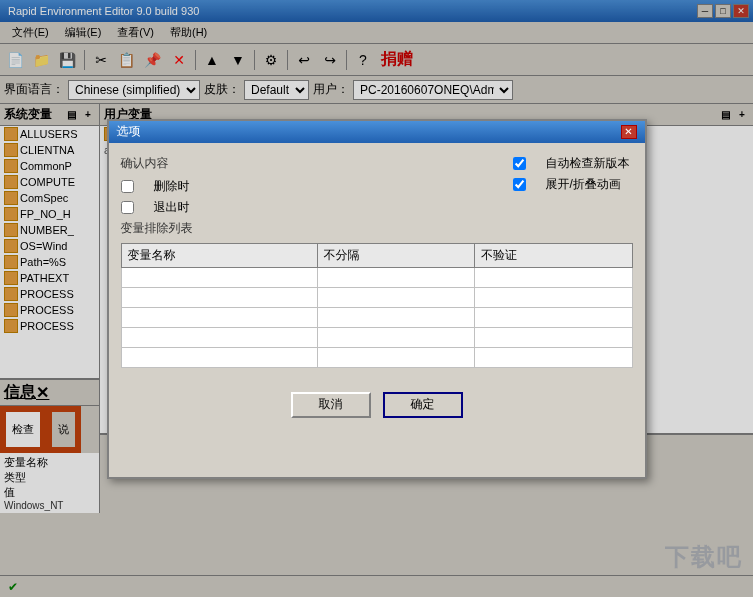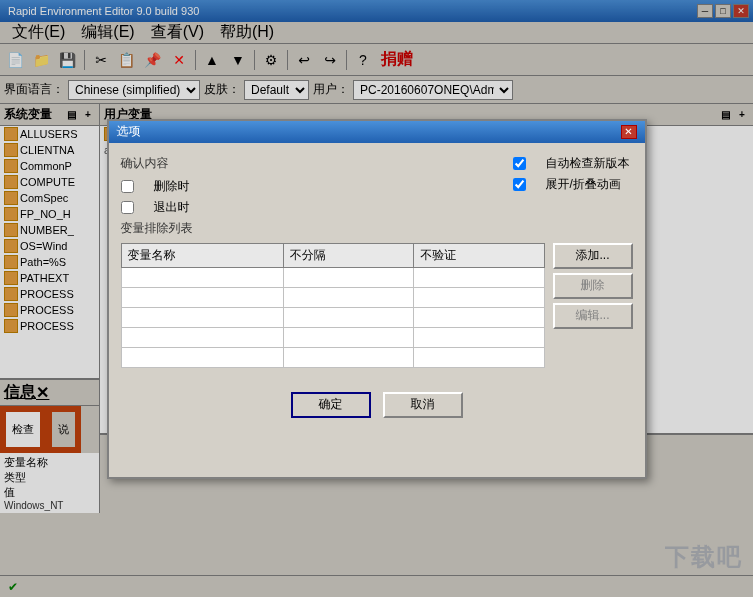--- a/index.html
+++ b/index.html
@@ -50,21 +50,21 @@
       background: #d4d0c8;
       height: 22px;
       display: flex;
       align-items: center;
       padding: 0 4px;
       border-bottom: 1px solid #808080;
     }
     .menu-item {
       padding: 2px 8px;
       cursor: pointer;
-      font-size: 16px;
+      font-size: 11px;
     }
 
     
     .toolbar {
       background: #d4d0c8;
       height: 32px;
       display: flex;
       align-items: center;
       padding: 2px 4px;
       border-bottom: 1px solid #808080;
@@ -610,30 +610,25 @@
                   </tr>
                   <tr>
                     <td>&nbsp;</td>
                     <td>&nbsp;</td>
                     <td>&nbsp;</td>
                   </tr>
                 </tbody>
               </table>
             </div>
 
-            <div class="right-btn-col">
-              <button class="right-btn">添加...</button>
-              <button class="right-btn disabled" disabled="">删除</button>
-              <button class="right-btn disabled" disabled="">编辑...</button>
-            </div>
           </div>
         </div>
 
         <div class="dialog-btn-row">
+          <button class="dialog-btn">取消</button>
           <button class="dialog-btn default">确定</button>
-          <button class="dialog-btn">取消</button>
         </div>
 
       </div>
     </div>
   </div>
 
 </div>
 
 </body></html>

